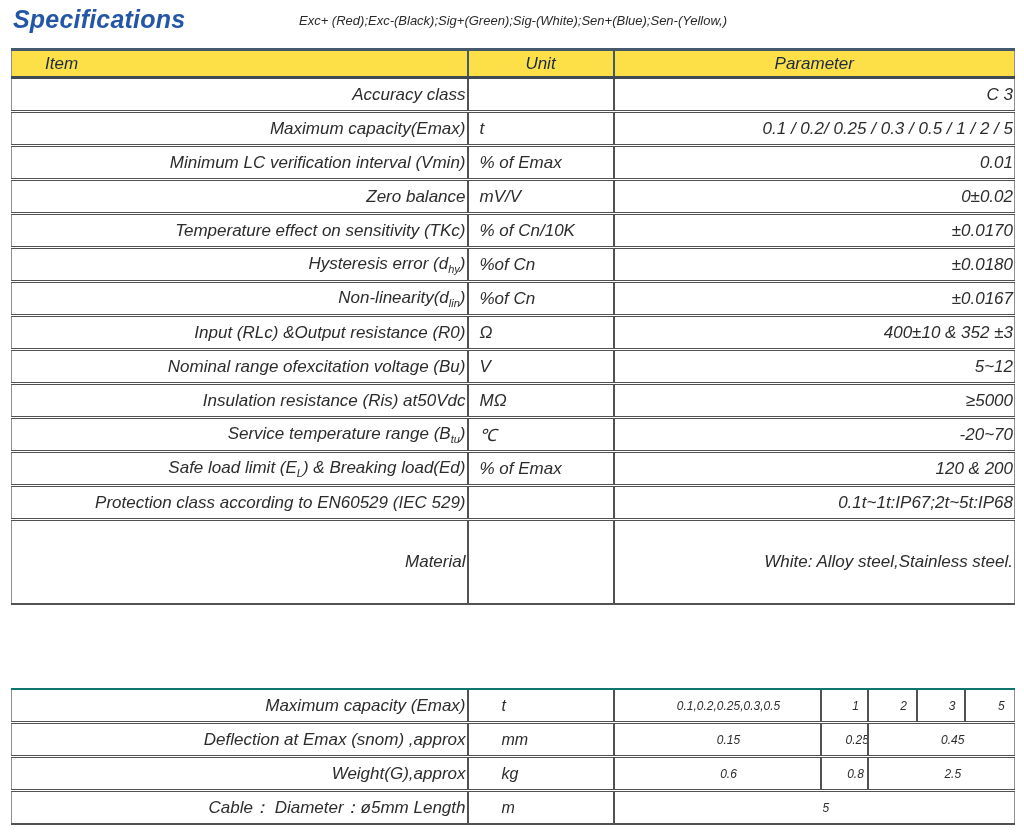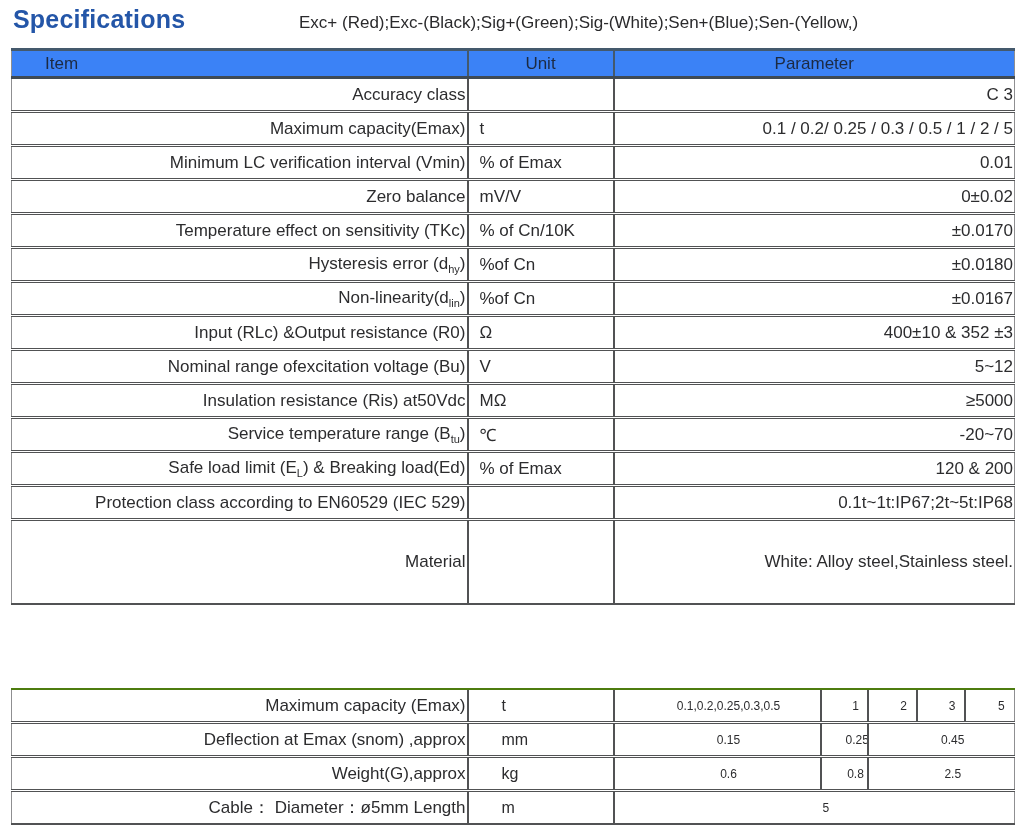--- a/index.html
+++ b/index.html
@@ -4,54 +4,55 @@
 <style>
   html, body { margin: 0; padding: 0; background: #ffffff; }
   .page {
     position: relative;
     width: 1024px;
     height: 840px;
     background: #ffffff;
     font-family: "Liberation Sans", sans-serif;
     color: #2c2c2e;
     overflow: hidden;
+    font-style: italic;
   }
   .title {
     position: absolute;
     left: 13px;
     top: 5px;
     font-size: 25px;
     font-weight: bold;
     color: #2456a8;
     letter-spacing: 0.2px;
   }
   .wiring {
     position: absolute;
     left: 299px;
     top: 13px;
-    font-size: 17px;
+    font-size: 13px;
     color: #2a2a2c;
     white-space: nowrap;
   }
   table {
     position: absolute;
     left: 11px;
     width: 1003px;
     border-collapse: collapse;
     table-layout: fixed;
     border-left: 1px solid #8f8f91;
     border-right: 1px solid #8f8f91;
   }
   td, th { overflow: hidden; white-space: nowrap; }
 
   
   .spec-table { top: 48px; }
   .spec-table thead th {
     height: 23px;
-    background: #3b82f6;
+    background: #fde047;
     color: #1c2a42;
     font-weight: 400;
     font-size: 17px;
     border-top: 3px solid #44596c;
     border-bottom: 3px solid #3f4a54;
   }
   .spec-table thead th + th { border-left: 2px solid #44596c; }
   .spec-table thead th.col-item { text-align: left; padding-left: 33px; }
 
   .spec-table tbody td {
@@ -66,21 +67,21 @@
   .col-param { text-align: right; border-left: 2px solid #515254; }
   sub { font-size: 11px; }
 
   
   .cap-table { top: 688px; }
   .cap-table td {
     height: 29px;
     font-size: 16px;
     border-bottom: 3px double #515254;
   }
-  .cap-table tr:first-child td { border-top: 2px solid #4d7c0f; }
+  .cap-table tr:first-child td { border-top: 2px solid #0f766e; }
   .cap-table tr:last-child td { border-bottom: 2px solid #515254; }
   .cap-table .col-item { padding-left: 32px; font-size: 17px; }
   .cap-table .col-unit { padding-left: 33px; }
   .cap-table td.val { text-align: center; border-left: 2px solid #515254; font-size: 12px; padding-left: 24px; }
 </style>
 </head>
 <body>
 
 <div class="page">
 

